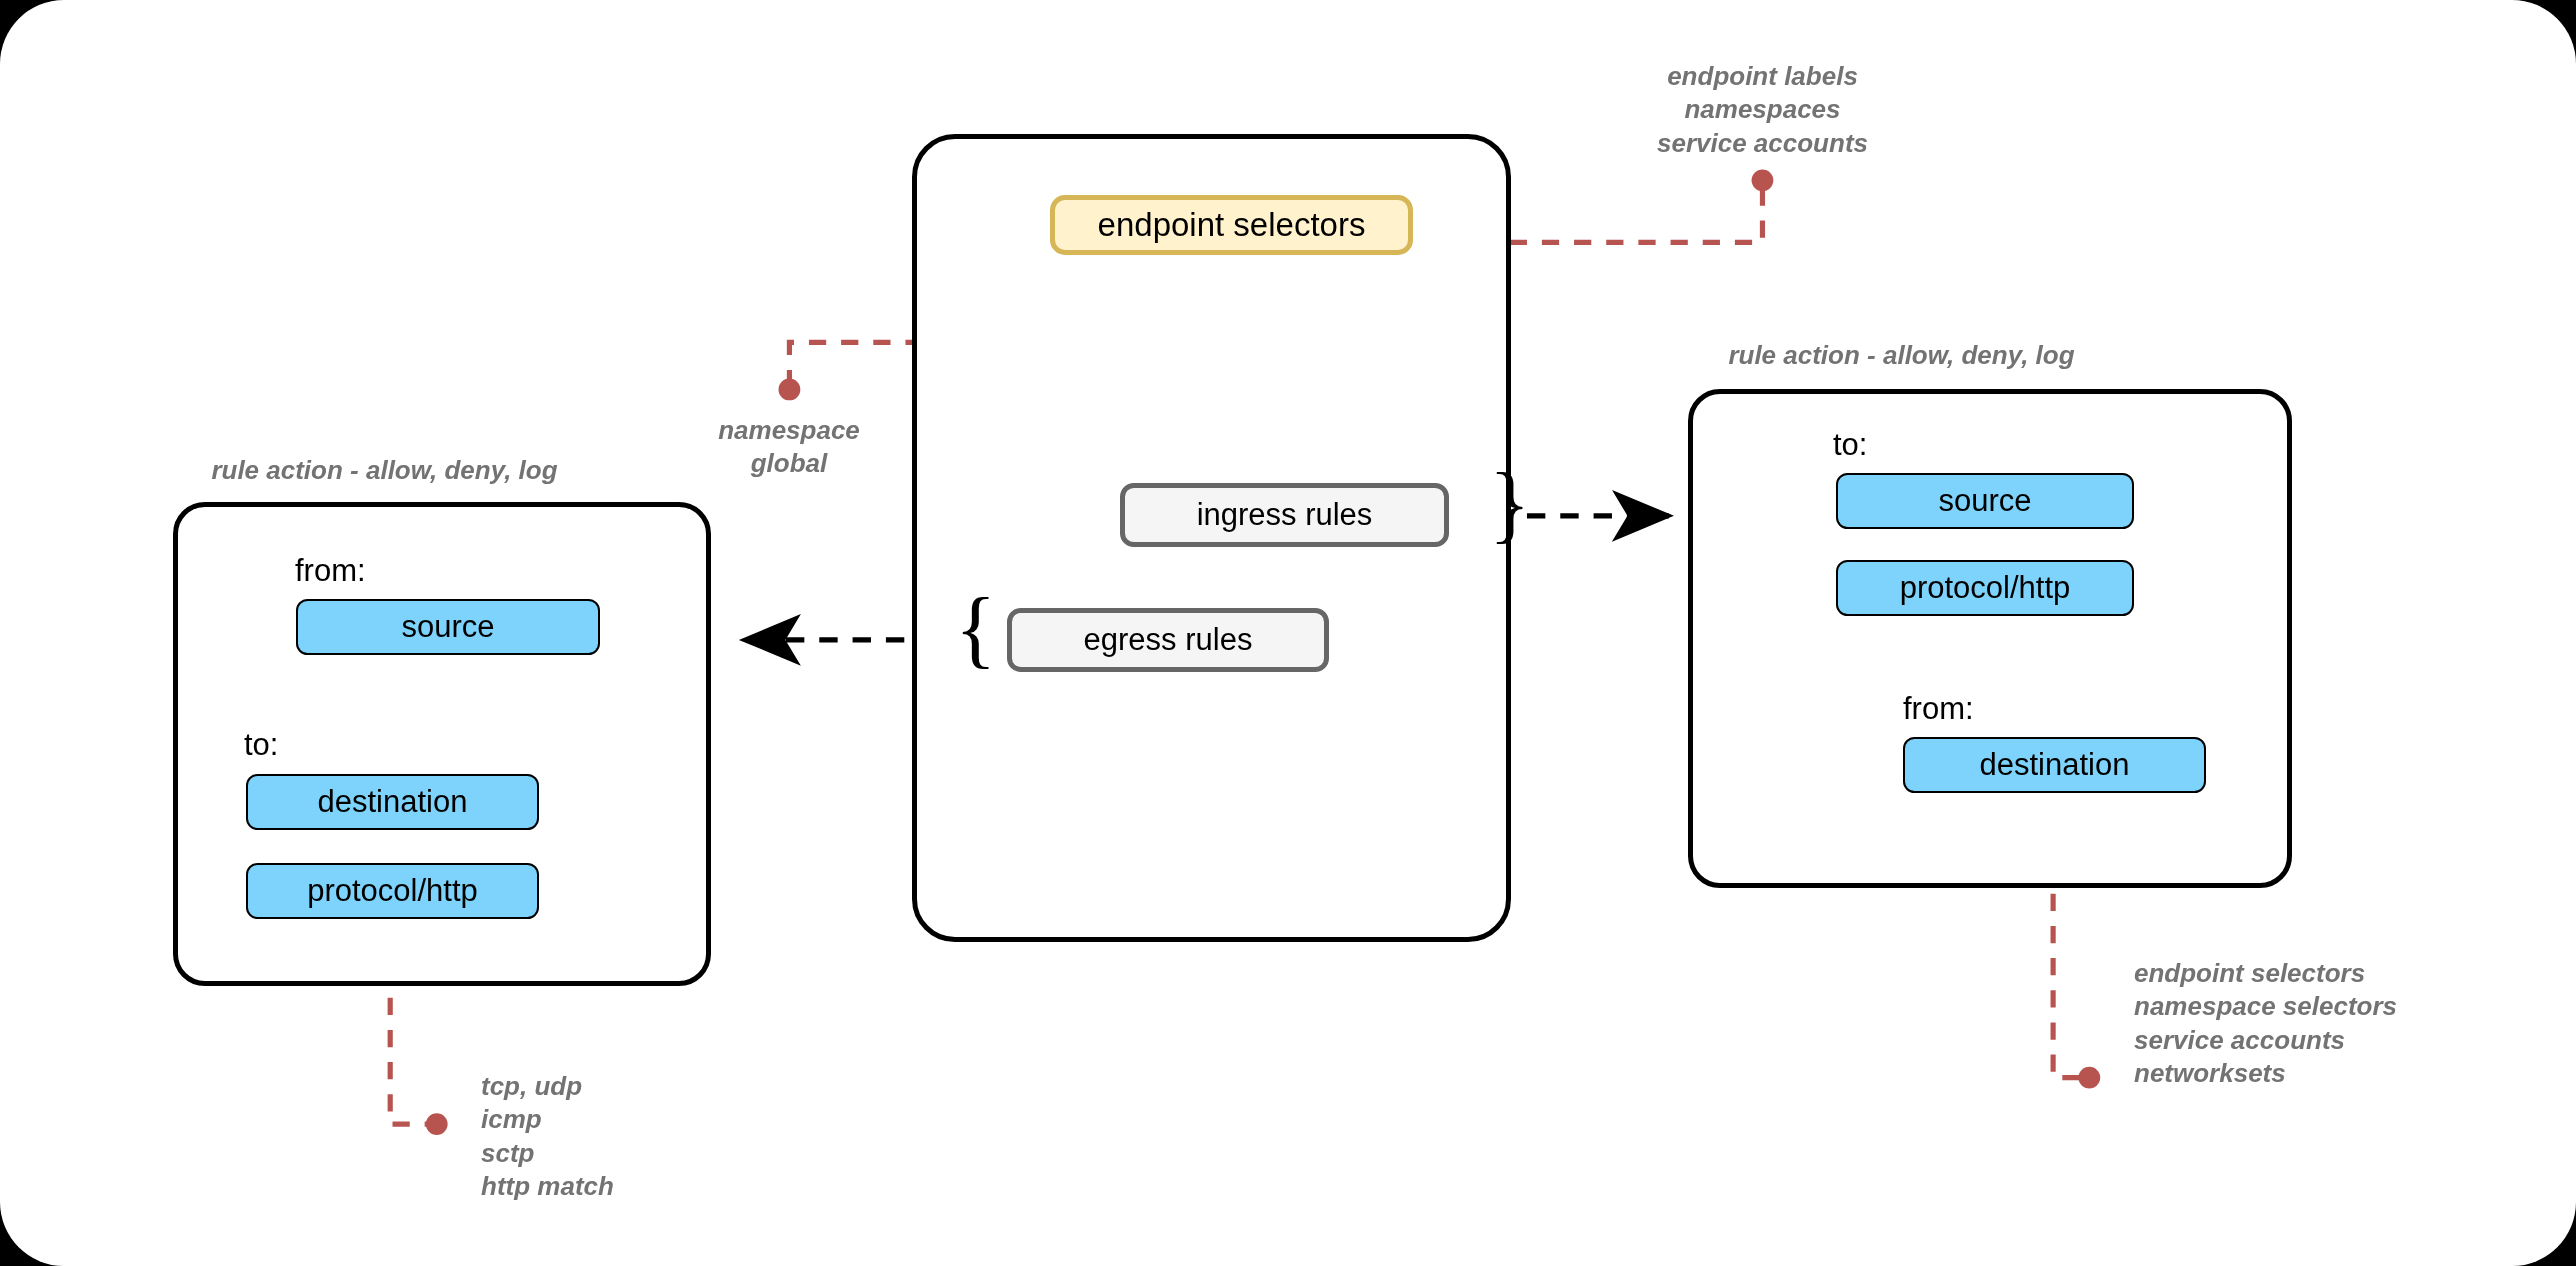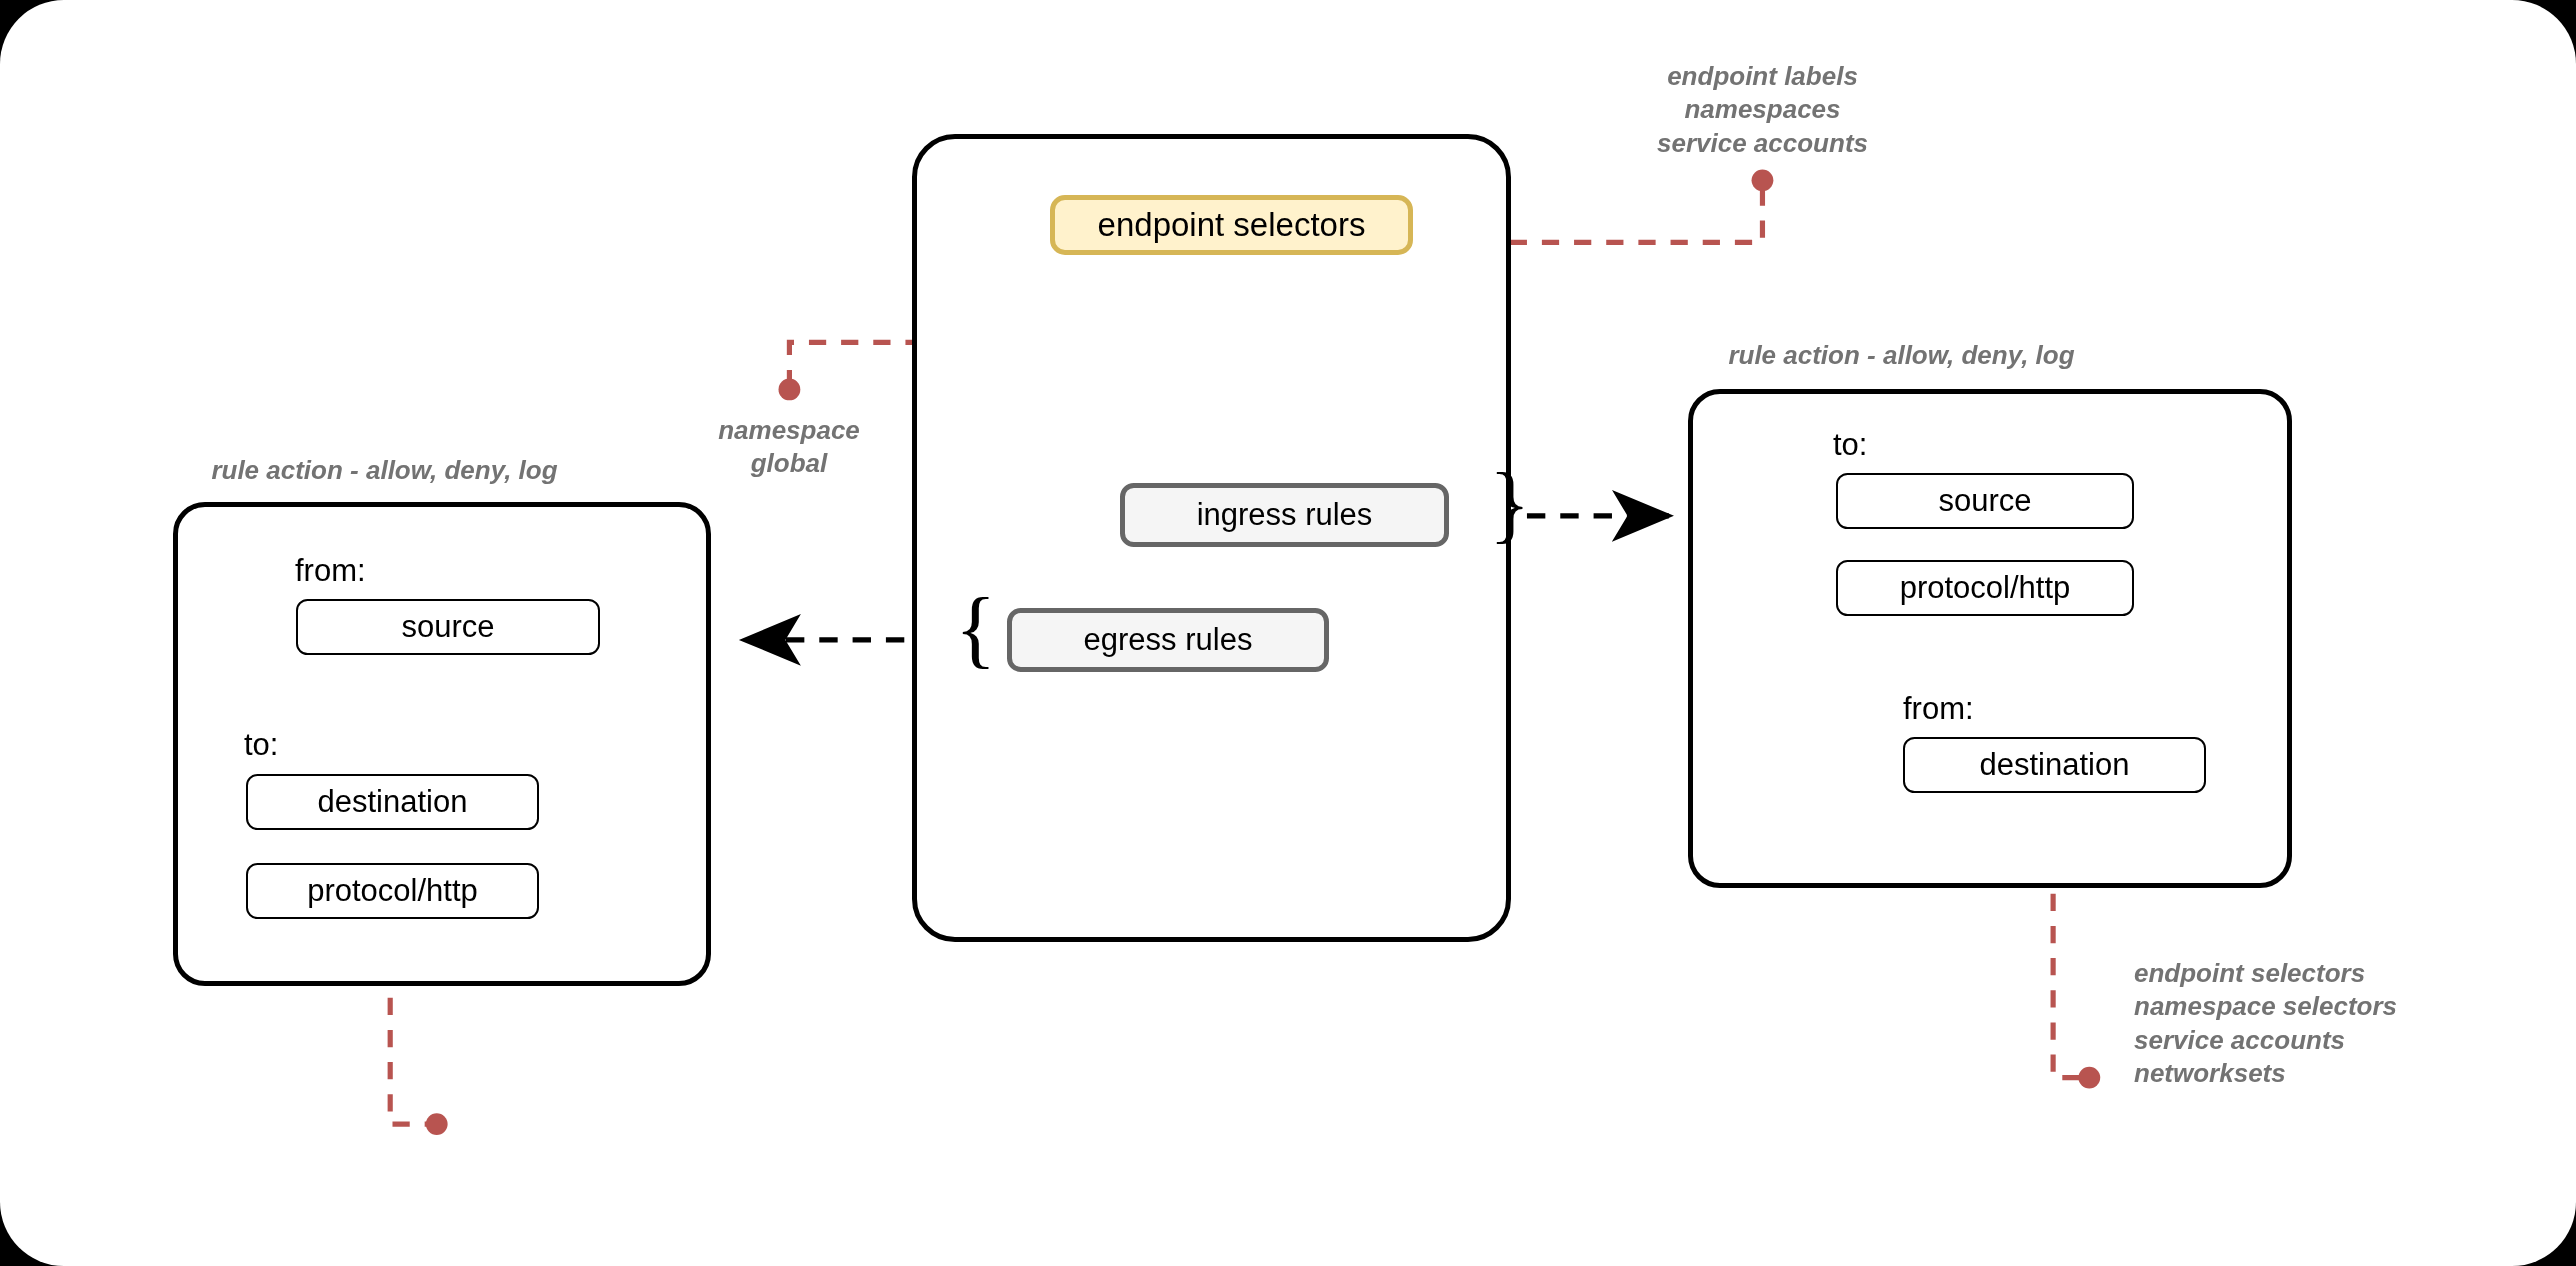--- a/index.html
+++ b/index.html
@@ -48,21 +48,21 @@
     background: #ffffff;
   }
   .center-panel {
     border: 5.2px solid #000000;
     border-radius: 43px;
     background: #ffffff;
   }
   .plain-box {
     border: 2.9px solid #000000;
     border-radius: 11.5px;
-    background: #ffffff;
+    background: #7dd3fc;
     font-size: 31px;
   }
   .grey-box {
     border: 5.2px solid #666666;
     border-radius: 13.8px;
     background: #f5f5f5;
     font-size: 31px;
   }
   .yellow-box {
     border: 5.7px solid #d6b656;
@@ -214,20 +214,26 @@
     <div>endpoint labels</div>
     <div>namespaces</div>
     <div>service accounts</div>
   </div>
 
   <div class="annot center" style="left:634px; top:414px; width:310px;">
     <div>namespace</div>
     <div>global</div>
   </div>
 
+  <div class="annot left" style="left:481px; top:1070px; width:345px;">
+    <div>tcp, udp</div>
+    <div>icmp</div>
+    <div>sctp</div>
+    <div>http match</div>
+  </div>
 
   <div class="annot left" style="left:2134px; top:957px; width:437px;">
     <div>endpoint selectors</div>
     <div>namespace selectors</div>
     <div>service accounts</div>
     <div>networksets</div>
   </div>
 </div>
 
 

